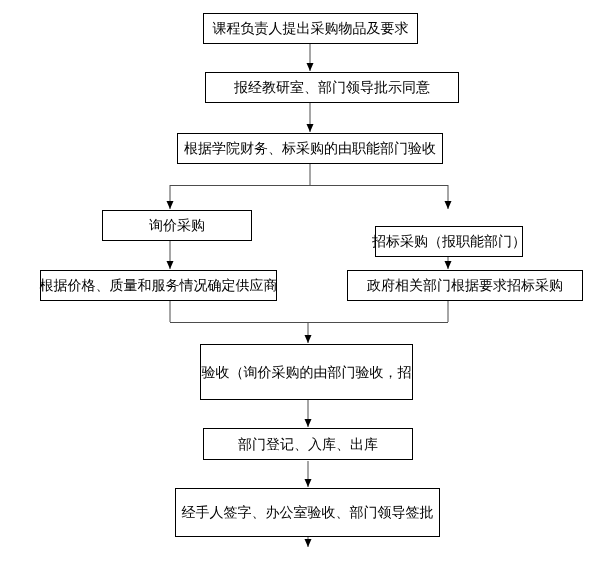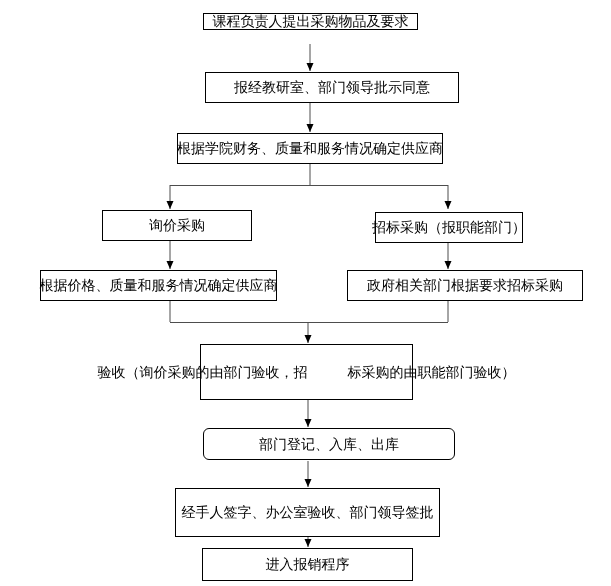--- a/index.html
+++ b/index.html
@@ -28,34 +28,34 @@
     color: #000000;
     font-size: 14px;
     line-height: 1.2;
     display: flex;
     align-items: center;
     justify-content: center;
     text-align: center;
     white-space: nowrap;
   }
   .node.multiline {
-    flex-direction: row;
+    flex-direction: column;
     line-height: 26px;
     gap: 40px;
   }
   
-  #n1  { left: 203px; top: 13px;  width: 215px; height: 17px; }
+  #n1  { left: 203px; top: 13px;  width: 215px; height: 31px; }
   #n2  { left: 205px; top: 72px;  width: 254px; height: 31px; }
   #n3  { left: 177px; top: 133px; width: 266px; height: 31px; }
   #n4  { left: 102px;  top: 210px; width: 150px; height: 31px; }
-  #n5  { left: 375px; top: 212px; width: 148px; height: 31px; text-align: center; }
+  #n5  { left: 375px; top: 226px; width: 148px; height: 31px; text-align: center; }
   #n6  { left: 40px;  top: 270px; width: 237px; height: 31px; }
   #n7  { left: 347px; top: 270px; width: 236px; height: 31px; }
   #n8  { left: 200px; top: 344px; width: 213px; height: 56px; }
-  #n9  { left: 203px; top: 428px; width: 252px; height: 32px; border-radius: 6px; }
+  #n9  { left: 203px; top: 428px; width: 210px; height: 32px; }
   #n10 { left: 175px; top: 488px; width: 265px; height: 49px; }
   #n11 { left: 202px; top: 548px; width: 211px; height: 33px; }
   .stem {
     stroke: #4d4d4d;
     stroke-width: 1;
     fill: none;
   }
 </style>
 </head>
 <body>
@@ -86,26 +86,24 @@
     <line class="stem" x1="170" y1="322.5" x2="448" y2="322.5"></line>
     <line class="stem" x1="308" y1="322" x2="308" y2="343" marker-end="url(#arrow)"></line>
 
     <line class="stem" x1="308" y1="400" x2="308" y2="427" marker-end="url(#arrow)"></line>
     <line class="stem" x1="308" y1="461" x2="308" y2="487" marker-end="url(#arrow)"></line>
     <line class="stem" x1="308" y1="521" x2="308" y2="547" marker-end="url(#arrow)"></line>
   </svg>
 
   <div class="node" id="n1">课程负责人提出采购物品及要求</div>
   <div class="node" id="n2">报经教研室、部门领导批示同意</div>
-  <div class="node" id="n3">根据学院财务、质量和服务情况确定供应商</div>
+  <div class="node" id="n3">根据学院财务、标采购的由职能部门验收</div>
   <div class="node" id="n4">询价采购</div>
   <div class="node" id="n5">招标采购（报职能部门）</div>
   <div class="node" id="n6">根据价格、质量和服务情况确定供应商</div>
   <div class="node" id="n7">政府相关部门根据要求招标采购</div>
   <div class="node multiline" id="n8">
     <span>验收（询价采购的由部门验收，招</span>
-    <span>标采购的由职能部门验收）</span>
   </div>
   <div class="node" id="n9">部门登记、入库、出库</div>
   <div class="node" id="n10">经手人签字、办公室验收、部门领导签批</div>
-  <div class="node" id="n11">进入报销程序</div>
 
 </div>
 
 </body></html>

